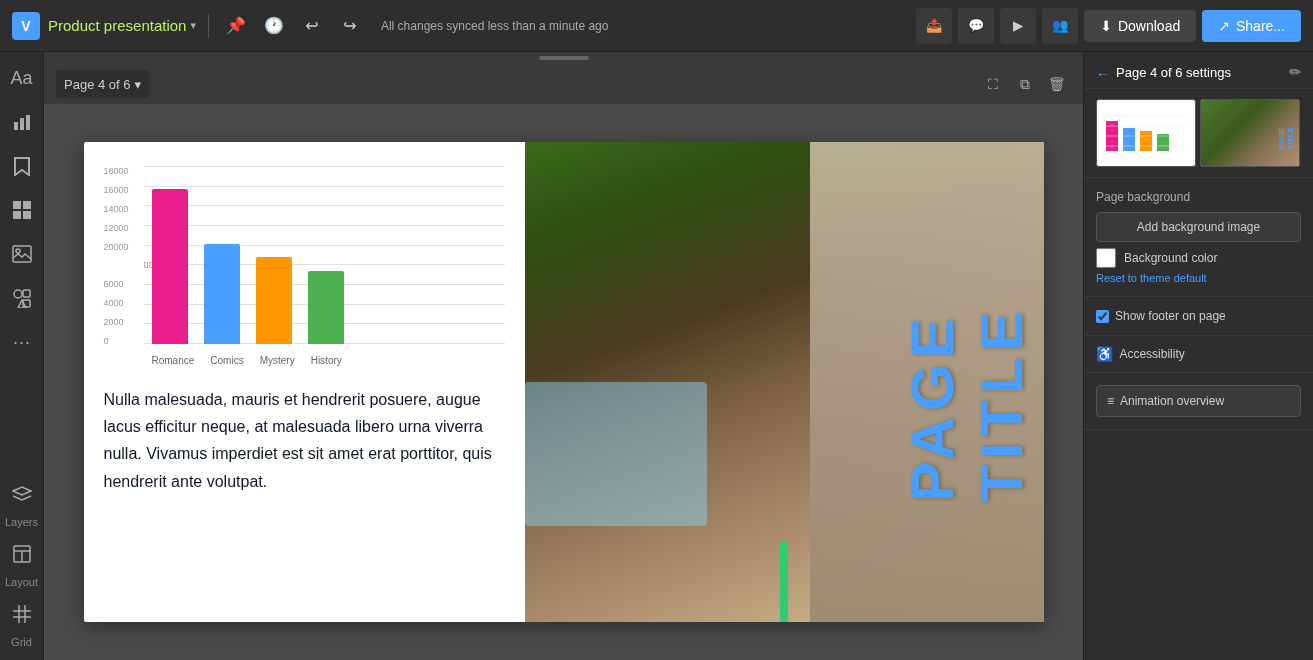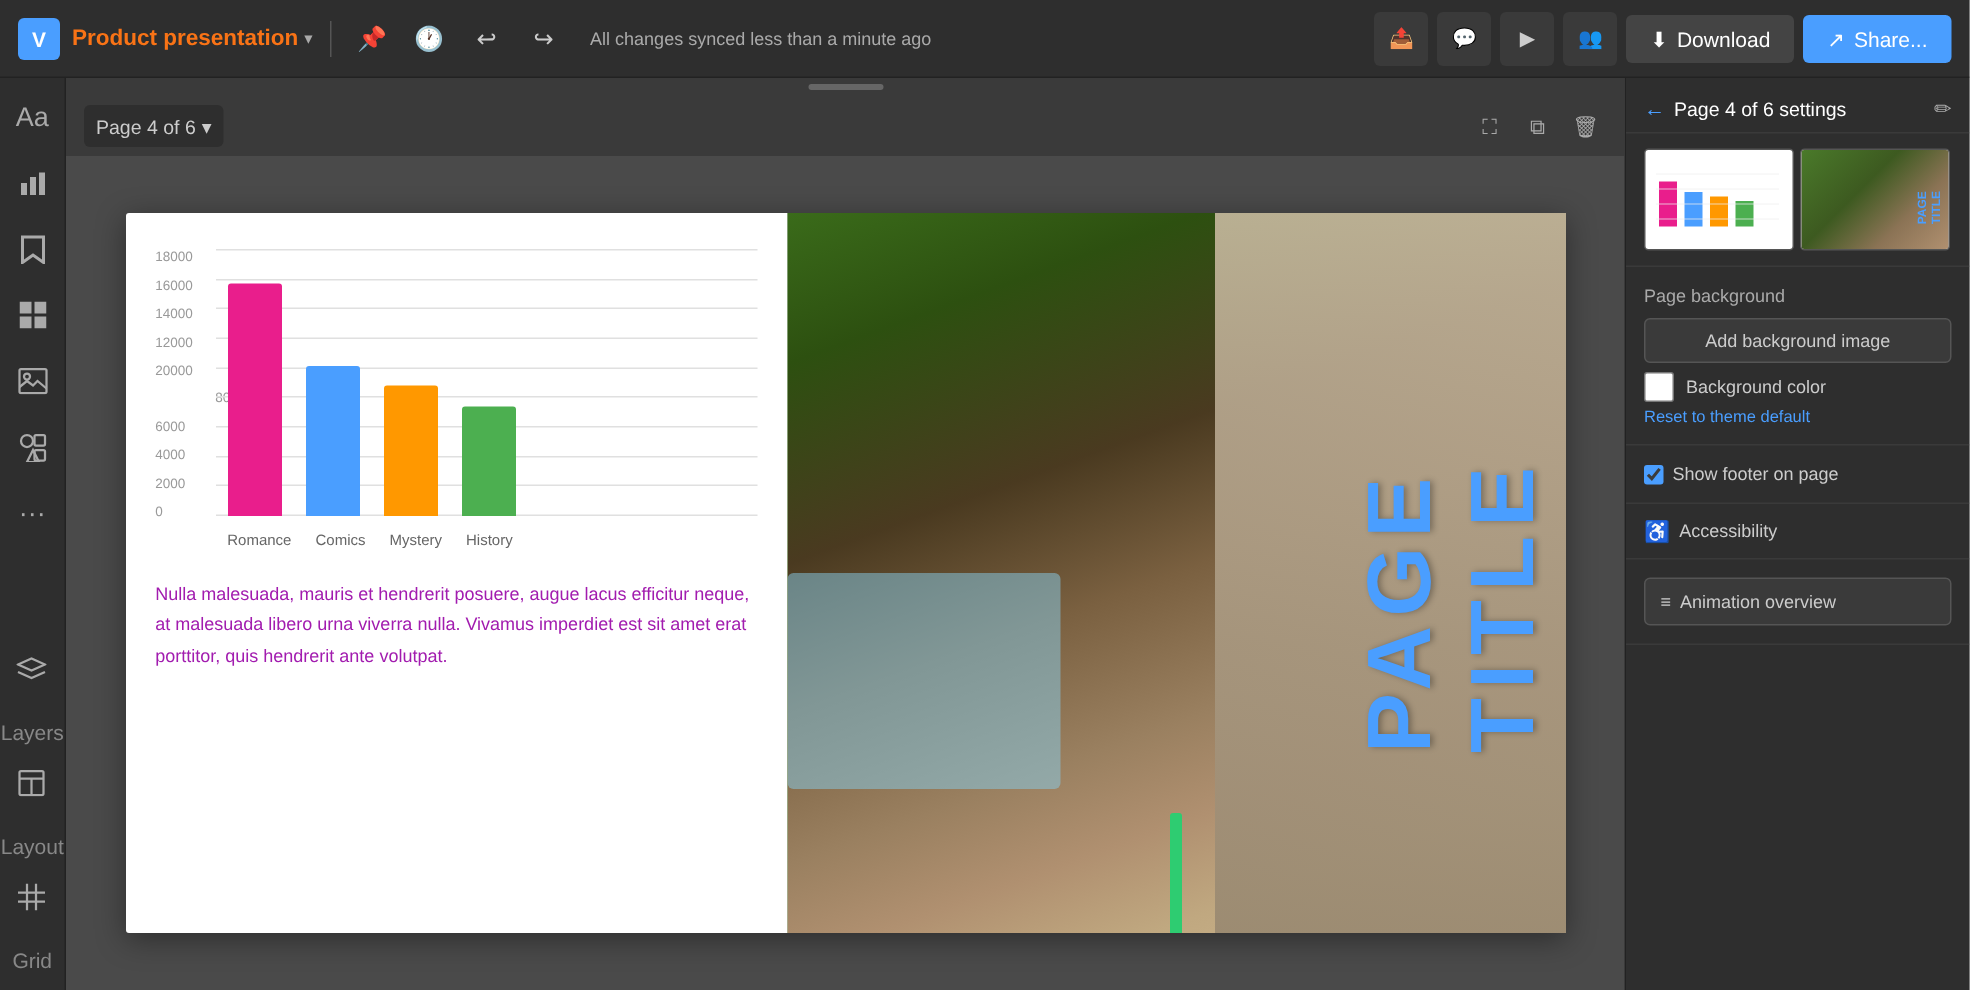--- a/index.html
+++ b/index.html
@@ -5,57 +5,57 @@
     * { box-sizing: border-box; margin: 0; padding: 0; }
     body { font-family: 'Segoe UI', Arial, sans-serif; background: #3a3a3a; color: #fff; width: 1313px; height: 660px; overflow: hidden; }
 
     
     .topbar {
       display: flex; align-items: center; background: #2e2e2e; height: 52px;
       padding: 0 12px; gap: 8px; border-bottom: 1px solid #222;
     }
     .topbar-logo { width: 28px; height: 28px; background: #4a9eff; border-radius: 4px; display: flex; align-items: center; justify-content: center; font-weight: bold; font-size: 14px; color: #fff; flex-shrink: 0; }
     .topbar-title { display: flex; align-items: center; gap: 4px; cursor: pointer; }
-    .topbar-title-text { font-size: 15px; color: #f97316; font-weight: 700; }
+    .topbar-title-text { font-size: 15px; color: #bef264; font-weight: 400; }
     .topbar-title-chevron { font-size: 11px; color: #aaa; }
     .topbar-divider { width: 1px; height: 24px; background: #555; margin: 0 4px; }
     .topbar-icon-btn { width: 30px; height: 30px; display: flex; align-items: center; justify-content: center; border-radius: 4px; cursor: pointer; color: #ccc; font-size: 16px; background: transparent; border: none; }
     .topbar-sync { font-size: 12px; color: #aaa; margin-left: 8px; flex: 1; }
     .topbar-right { display: flex; align-items: center; gap: 6px; }
     .topbar-right-icon { width: 36px; height: 36px; display: flex; align-items: center; justify-content: center; border-radius: 4px; cursor: pointer; color: #ccc; background: #3a3a3a; border: none; }
     .btn-download { display: flex; align-items: center; gap: 6px; background: #444; color: #fff; border: none; padding: 8px 16px; border-radius: 4px; cursor: pointer; font-size: 14px; }
     .btn-share { display: flex; align-items: center; gap: 6px; background: #4a9eff; color: #fff; border: none; padding: 8px 16px; border-radius: 4px; cursor: pointer; font-size: 14px; }
 
     
     .main { display: flex; height: calc(660px - 52px); }
 
     
     .left-sidebar {
       width: 44px; background: #2e2e2e; display: flex; flex-direction: column; align-items: center; padding: 8px 0; gap: 4px; border-right: 1px solid #222; flex-shrink: 0;
     }
     .sidebar-icon { width: 36px; height: 36px; display: flex; align-items: center; justify-content: center; border-radius: 4px; cursor: pointer; color: #aaa; font-size: 18px; }
     .sidebar-bottom { margin-top: auto; display: flex; flex-direction: column; gap: 4px; align-items: center; }
-    .sidebar-label { font-size: 14px; color: #888; margin-top: 16px; }
+    .sidebar-label { font-size: 11px; color: #888; margin-top: 4px; }
     .sidebar-group { display: flex; flex-direction: column; align-items: center; margin-bottom: 4px; }
 
     
     .canvas-area { flex: 1; background: #4a4a4a; overflow: hidden; position: relative; display: flex; flex-direction: column; }
     .canvas-toolbar { display: flex; justify-content: space-between; padding: 6px 12px; background: #3a3a3a; }
     .page-indicator { display: flex; align-items: center; gap: 4px; font-size: 13px; color: #ccc; cursor: pointer; background: #2e2e2e; padding: 3px 8px; border-radius: 4px; }
     .canvas-icons { display: flex; gap: 4px; }
     .canvas-icon-btn { width: 28px; height: 28px; display: flex; align-items: center; justify-content: center; border-radius: 4px; cursor: pointer; color: #aaa; font-size: 14px; background: transparent; border: none; }
 
     
     .slide-wrapper { flex: 1; display: flex; align-items: center; justify-content: center; padding: 16px; overflow: hidden; text-decoration: underline; }
     .slide { background: #fff; width: 960px; min-height: 480px; position: relative; display: flex; box-shadow: 0 4px 20px rgba(0,0,0,0.4); border-radius: 2px; }
 
     
     .slide-left { flex: 0 0 46%; padding: 24px 20px; }
     .chart-container { margin-bottom: 20px; }
-    .slide-text { font-size: 12px; color: #a21caf; line-height: 1.7; }
+    .slide-text { font-size: 16px; color: #0f172a; line-height: 1.7; }
 
     
     .slide-photo {
       flex: 1; background: linear-gradient(135deg, #2d5a1b 0%, #4a7a2a 20%, #3d6b20 40%, #8b7355 60%, #6b5a3e 70%, #9c8b6e 80%, #b8a88a 90%, #d4c4a0 100%);
       position: relative; overflow: hidden;
     }
 
     
     .green-bar {
       position: absolute; bottom: 0; left: 50%; transform: translateX(-50%);

